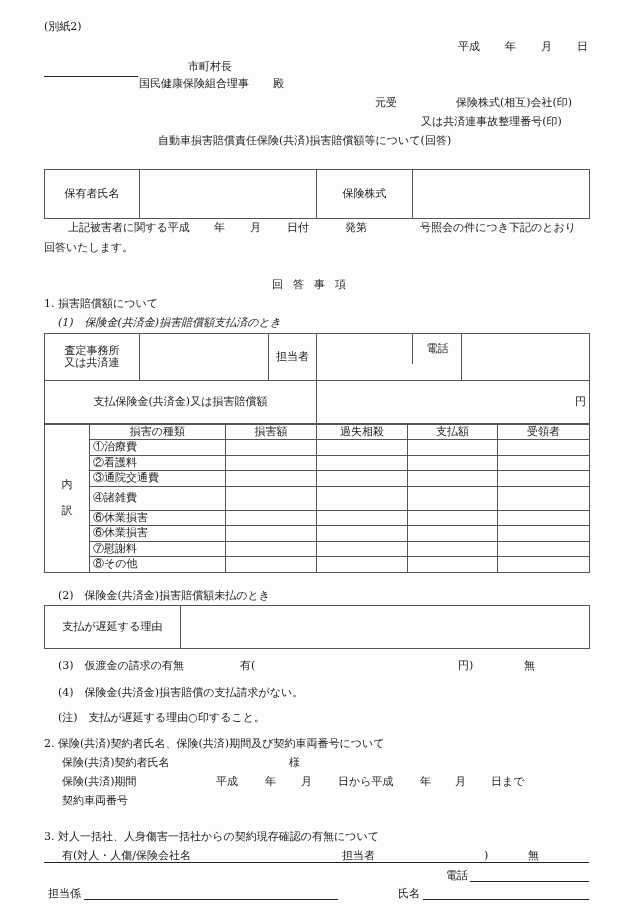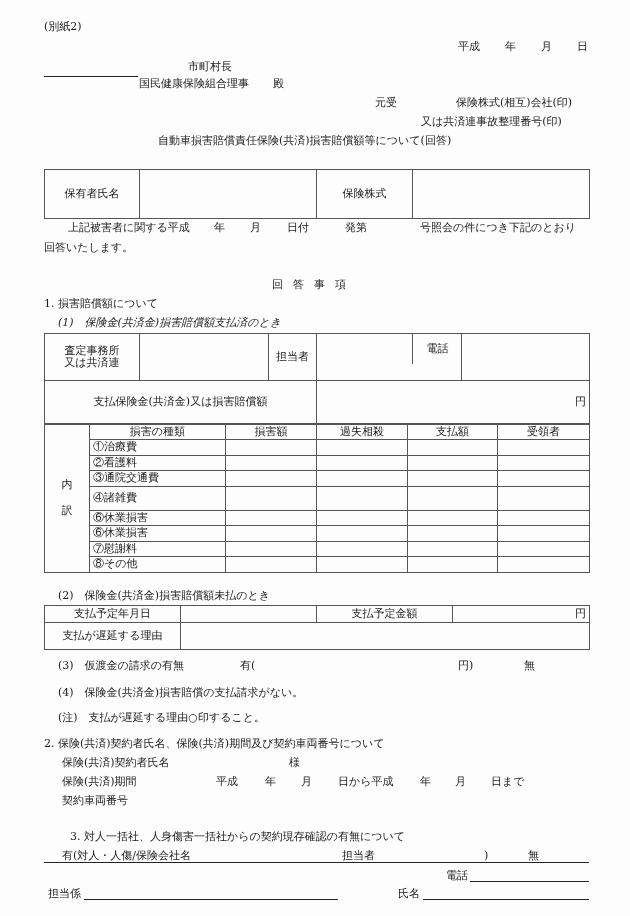--- a/index.html
+++ b/index.html
@@ -182,26 +182,20 @@
 <div class="abs" style="left:58px;top:589px;">(2)　保険金(共済金)損害賠償額未払のとき</div>
 
 <table style="left:44px;top:605px;width:545px;height:44px;">
   <colgroup>
       <col style="width:136px">
       <col style="width:136px">
       <col style="width:136px">
       <col style="width:137px">
     </colgroup>
   <tbody>
-      <tr style="height:17px">
-    <td class="c">支払予定年月日</td>
-    <td></td>
-    <td class="c">支払予定金額</td>
-    <td class="r"><span>円</span></td>
-  </tr>
   <tr style="height:27px">
     <td class="c">支払が遅延する理由</td>
     <td colspan="3"></td>
   </tr>
 </tbody>
   </table>
 
 <div>
   <span class="abs" style="left:58px;top:659px;">(3)　仮渡金の請求の有無</span>
   <span class="abs" style="left:240px;top:659px;">有(</span>
@@ -219,21 +213,21 @@
   <span class="abs" style="left:216px;top:775px;">平成</span>
   <span class="abs" style="left:265px;top:775px;">年</span>
   <span class="abs" style="left:301px;top:775px;">月</span>
   <span class="abs" style="left:338px;top:775px;">日から平成</span>
   <span class="abs" style="left:420px;top:775px;">年</span>
   <span class="abs" style="left:455px;top:775px;">月</span>
   <span class="abs" style="left:491px;top:775px;">日まで</span>
 </div>
 <div class="abs" style="left:62px;top:794px;">契約車両番号</div>
 
-<div class="abs" style="left:44px;top:830px;margin-left:26px;">3. 対人一括社、人身傷害一括社からの契約現存確認の有無について</div>
+<div class="abs" style="left:44px;top:830px;">3. 対人一括社、人身傷害一括社からの契約現存確認の有無について</div>
 <div>
   <span class="abs" style="left:62px;top:849px;">有(対人・人傷/保険会社名</span>
   <span class="abs" style="left:342px;top:849px;">担当者</span>
   <span class="abs" style="left:484px;top:849px;">)</span>
   <span class="abs" style="left:528px;top:849px;">無</span>
 </div>
 <div class="uline" style="left:44px;top:862px;width:545px;"></div>
 <div class="abs" style="left:446px;top:869px;">電話</div>
 <div class="uline" style="left:470px;top:881px;width:119px;"></div>
 <div class="abs" style="left:48px;top:887px;">担当係</div>

